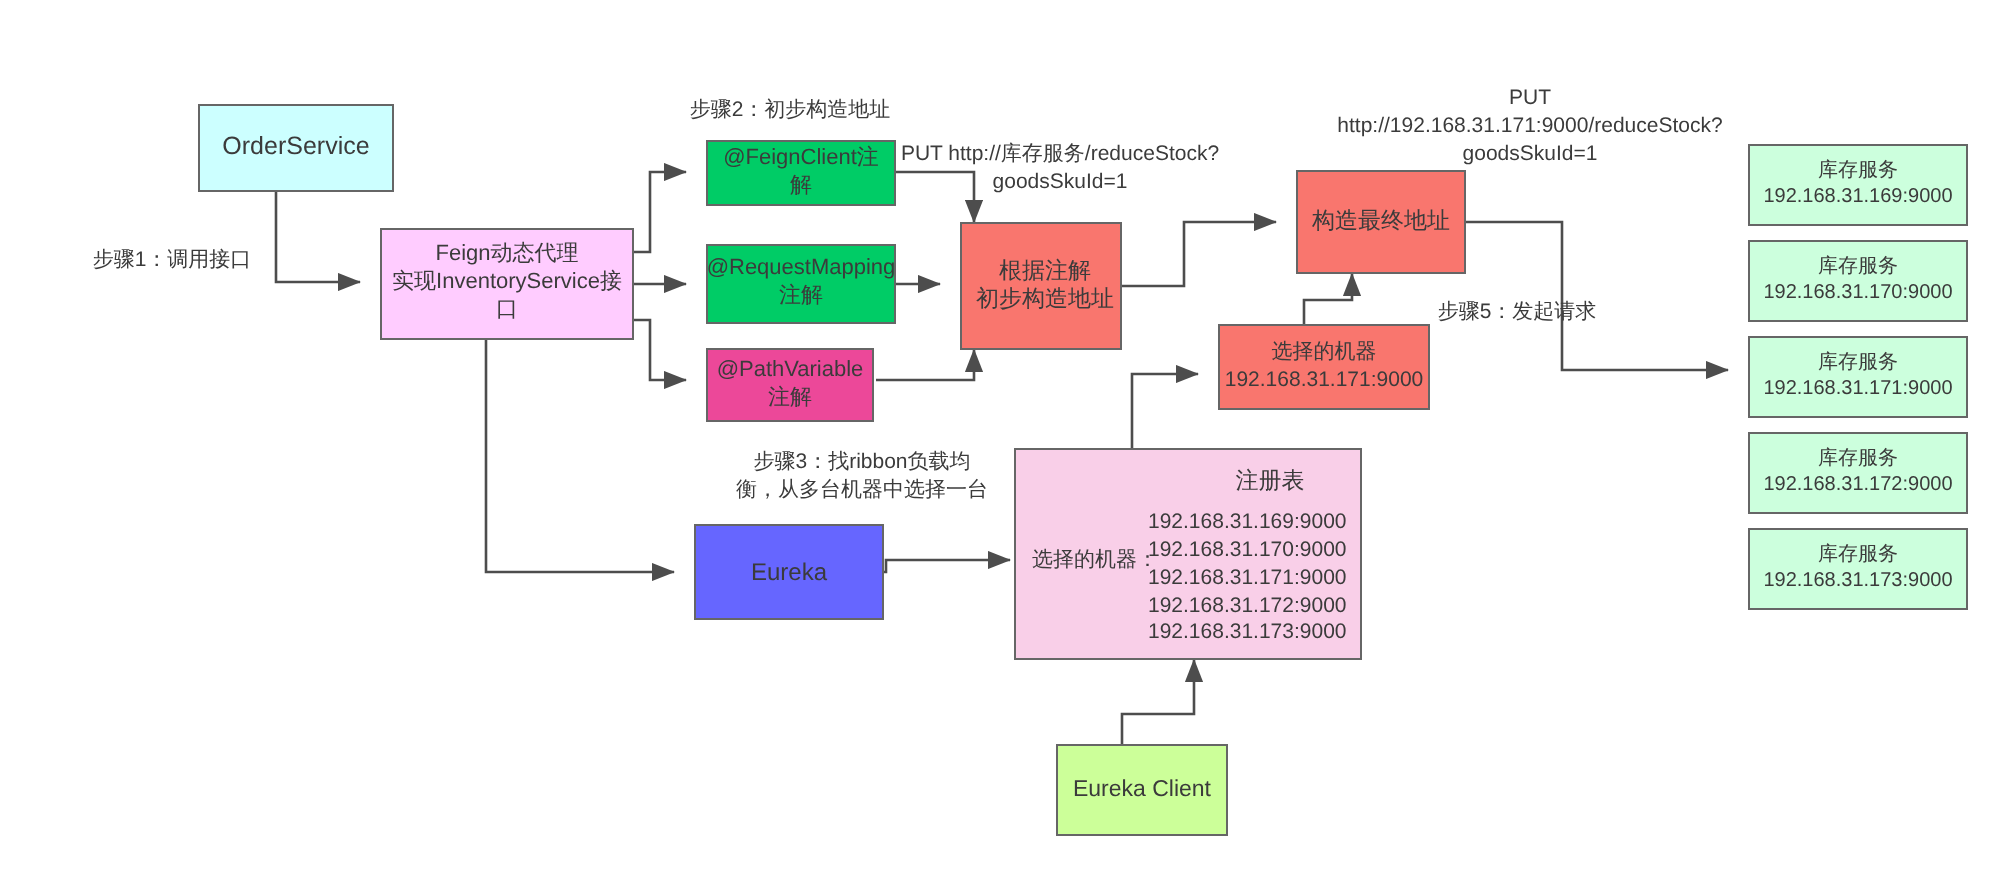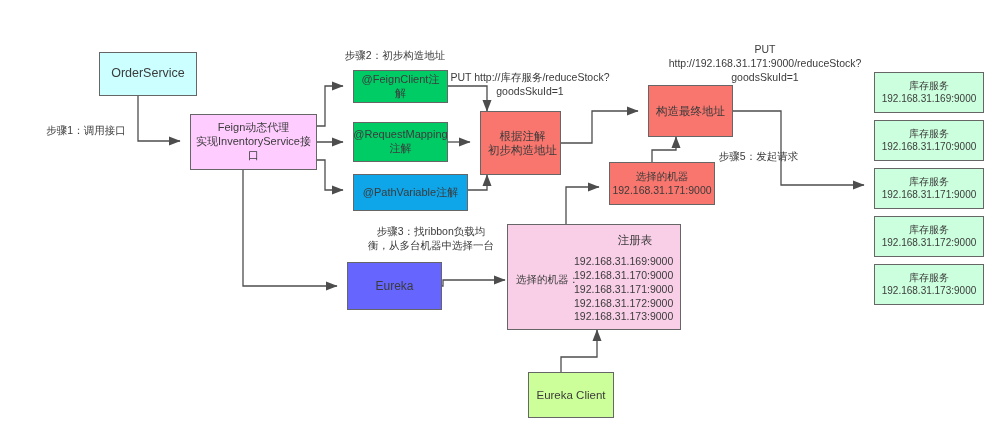--- a/index.html
+++ b/index.html
@@ -68,21 +68,21 @@
   </div>
 
   <div class="node" style="left:343px;top:70px;width:95px;height:33px;background:#00cc66;font-size:11px;">
     <span>@FeignClient注解</span>
   </div>
 
   <div class="node" style="left:343px;top:122px;width:95px;height:40px;background:#00cc66;font-size:11px;">
     <span>@RequestMapping注解</span>
   </div>
 
-  <div class="node" style="left:343px;top:174px;width:115px;height:37px;background:#0ea5e9;font-size:11px;">
+  <div class="node" style="left:343px;top:174px;width:84px;height:37px;background:#ec4899;font-size:11px;">
     <span>@PathVariable注解</span>
   </div>
 
   <div class="node" style="left:470px;top:111px;width:81px;height:64px;background:#f9766e;font-size:11.5px;justify-content:flex-end;">
     <span>根据注解
 初步构造地址</span>
   </div>
 
   <div class="node" style="left:638px;top:85px;width:85px;height:52px;background:#f9766e;font-size:11.5px;">
     <span>构造最终地址</span>

